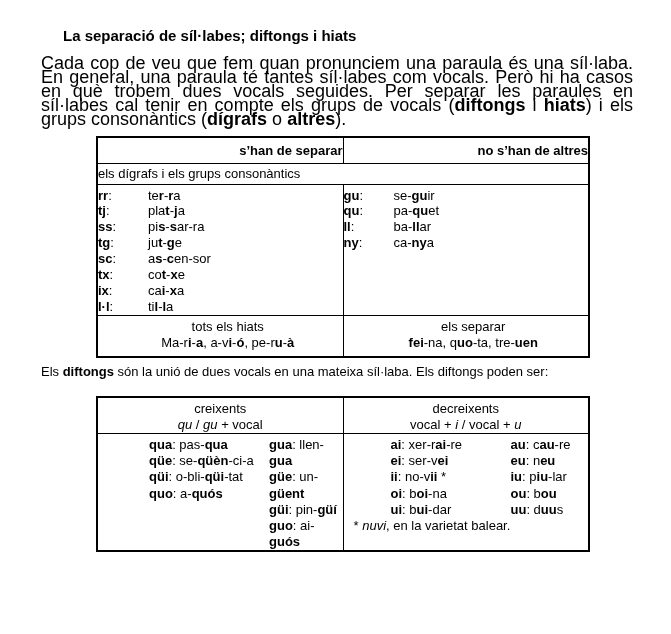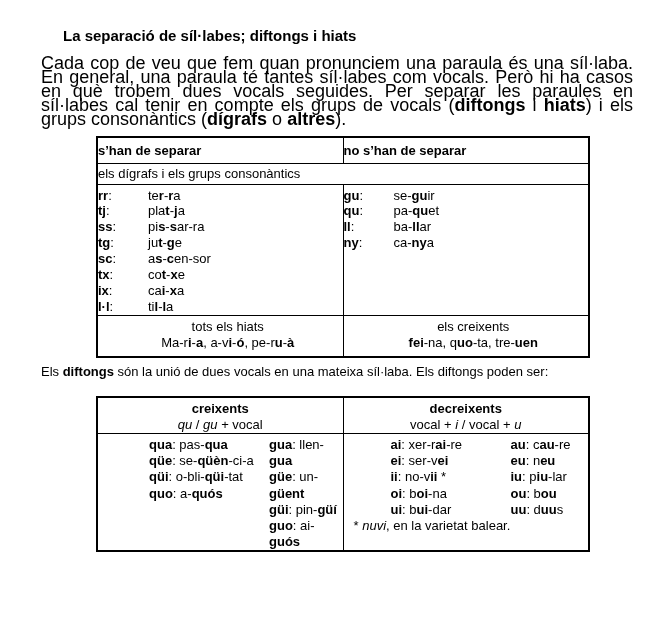--- a/index.html
+++ b/index.html
@@ -10,31 +10,31 @@
   .title { position:absolute; left:63px; top:27px; font-size:15px; font-weight:bold; }
   .intro { position:absolute; left:41px; top:56px; width:592px; font-size:18px; line-height:14px; text-align:justify; }
   .mid   { position:absolute; left:41px; top:364px; width:592px; font-size:13px; }
 
   table { position:absolute; left:96px; width:492px; border-collapse:collapse; table-layout:fixed; border:2px solid #000; }
   #t1 { top:136px; }
   #t2 { top:396px; }
   col { width:246px; }
   th, td { border:1px solid #000; font-size:13px; vertical-align:top; padding:0; }
 
-  .t1r1 th { height:26px; font-weight:bold; text-align:left; vertical-align:middle; }
+  .t1r1 th { height:26px; font-weight:bold; text-align:right; vertical-align:middle; }
   .t1r2 td { height:21px; text-align:left; vertical-align:middle; }
   .t1r3 td { height:127px; padding-top:3px; }
   .t1r4 td { height:42px; text-align:center; padding-top:3px; }
   .t1r4 div { line-height:16.5px;margin-left:15px; }
 
   .tline { display:flex; line-height:15.9px; }
   .tl { flex:none; width:50px; }
 
   .t2r1 td { height:36px; text-align:center; padding-top:2px; }
-  .t2r1 .b1 { font-weight:bold; line-height:17px; }
+  .t2r1 .b1 { font-weight:normal; line-height:17px; }
   .t2r1 .b2 { line-height:16px;text-align:center; }
   .t2r2 td { height:98px; padding-top:3px; }
   .t2r2 .cell-inner { padding-left:14px; }
   .t2r2 .cell-inner.tight { padding-left:10px; }
   .cols { display:flex; }
   .colA { width:120px; flex:none;margin-left:37px; }
   .xline, .fnote { line-height:16.2px; }
   .t2r3 td { height:83px; padding-top:4px; }
   .cline { line-height:15.9px; }
   .c0 { padding-left:10px; }
@@ -50,21 +50,21 @@
   <div class="intro">Cada cop de veu que fem quan pronunciem una paraula és una síl·laba. En general, una paraula té tantes síl·labes com vocals. Però hi ha casos en què trobem dues vocals seguides. Per separar les paraules en síl·labes cal tenir en compte els grups de vocals (<b>diftongs</b> i <b>hiats</b>) i els grups consonàntics (<b>dígrafs</b> o <b>altres</b>).</div>
 
   <table id="t1">
     <colgroup>
         <col>
         <col>
       </colgroup>
     <tbody>
         <tr class="t1r1">
       <th>s’han de separar</th>
-      <th>no s’han de separar</th>
+      <th>no s’han de altres</th>
     </tr>
     <tr class="t1r2">
       <td colspan="2">els dígrafs i els grups consonàntics</td>
     </tr>
     <tr class="t1r3">
       <td>
         <div class="tline">
               <span class="tl"><b>rr</b>:</span>
               <span>te<b>r</b>-<b>r</b>a</span>
             </div>
@@ -115,21 +115,21 @@
               <span>ca-<b>ny</b>a</span>
             </div>
       </td>
     </tr>
     <tr class="t1r4">
       <td>
         <div>tots els hiats</div>
         <div>Ma-r<b>i</b>-<b>a</b>, a-v<b>i</b>-<b>ó</b>, pe-r<b>u</b>-<b>à</b></div>
       </td>
       <td>
-        <div>els creixents</div>
+        <div>els separar</div>
         <div><b>fei</b>-na, q<b>uo</b>-ta, tre-<b>uen</b></div>
       </td>
     </tr>
   </tbody>
     </table>
 
   <div class="mid">Els <b>diftongs</b> són la unió de dues vocals en una mateixa síl·laba. Els diftongs poden ser:</div>
 
   <table id="t2">
     <colgroup>

